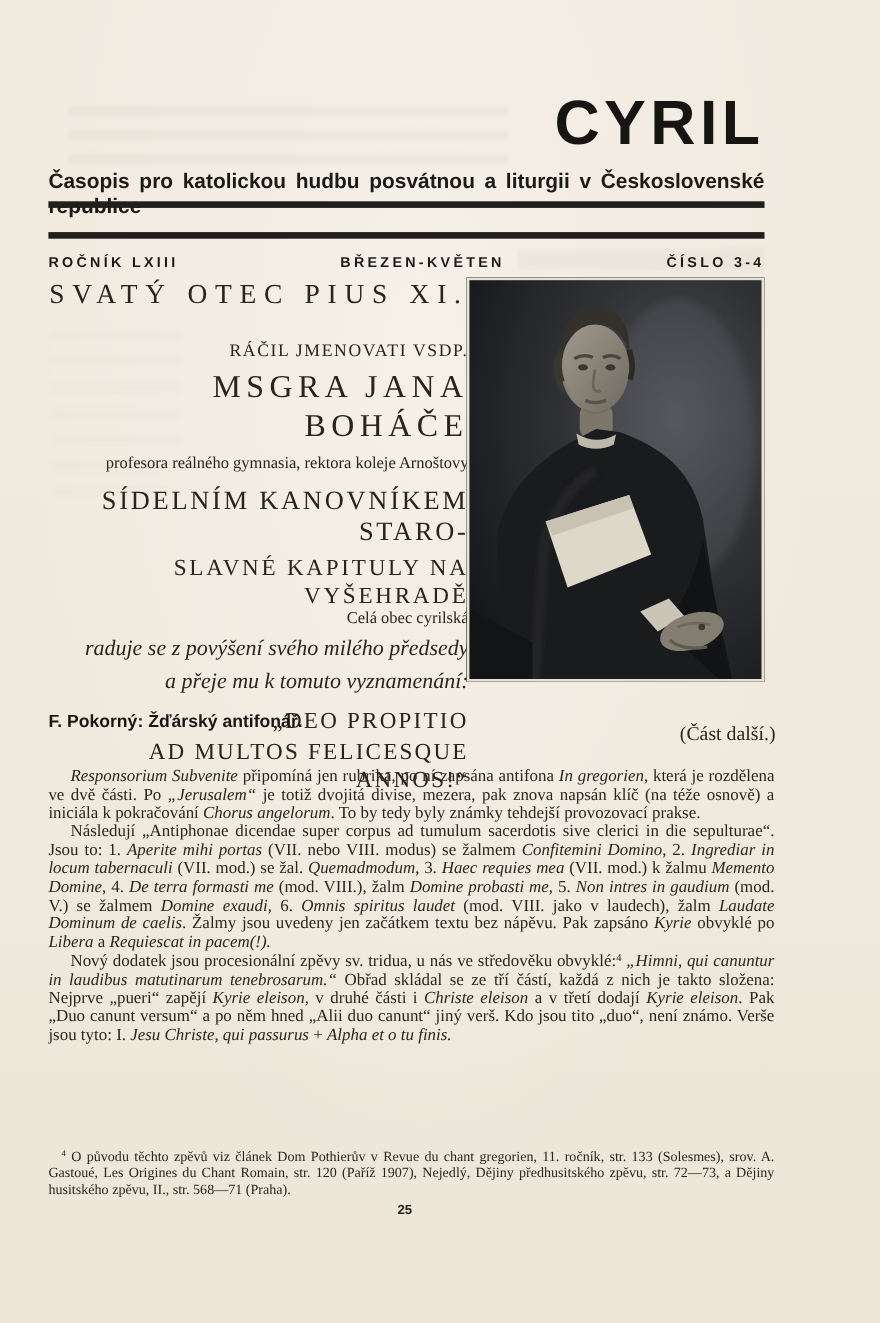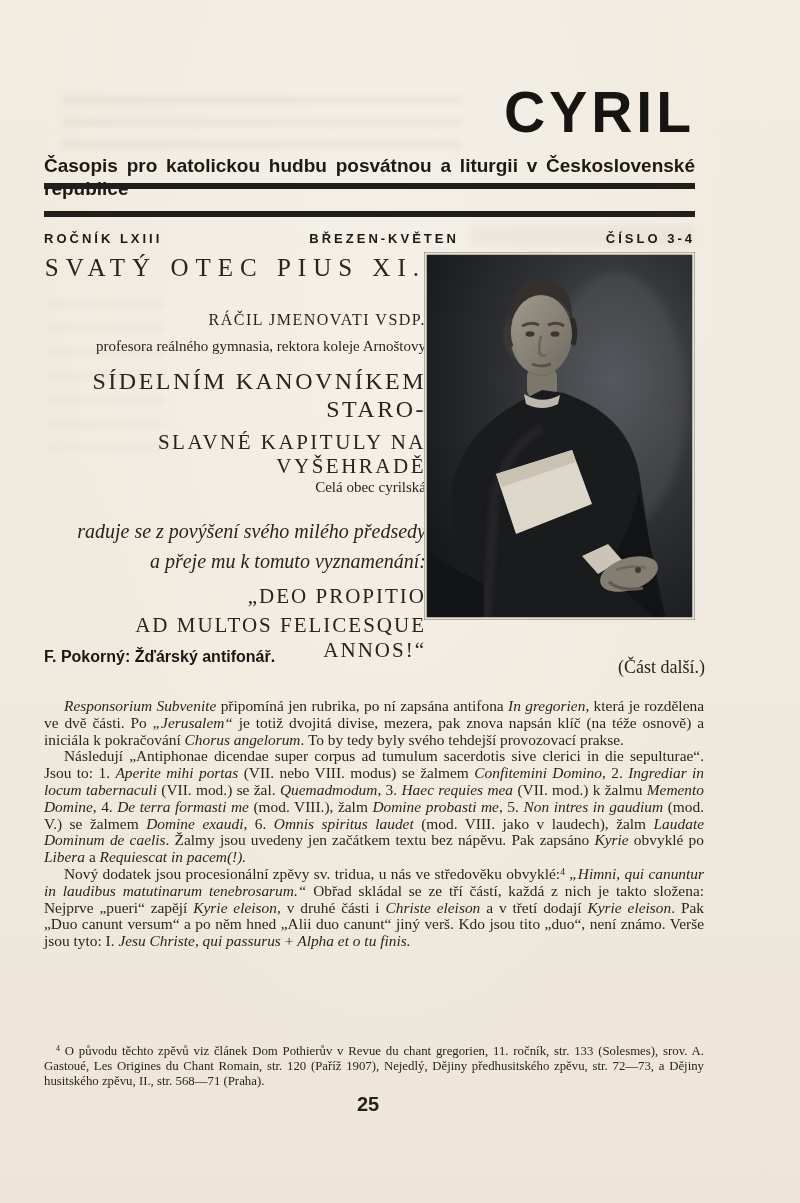--- a/index.html
+++ b/index.html
@@ -32,42 +32,42 @@
   .announce{position:absolute;top:253px;left:40px;width:386px;text-align:right;color:#29241c;}
   .announce div{line-height:1.18;}
   .a1{font-size:25px;letter-spacing:7px;}
   .a2{font-size:16px;letter-spacing:1.5px;margin-top:28px;}
   .a3{font-size:29px;letter-spacing:5px;margin-top:6px;}
   .a4{font-size:15px;margin-top:9px;}
   .a5{font-size:15px;margin-top:4px;}
   .a6{font-size:24px;letter-spacing:2.5px;margin-top:11px;}
   .a7{font-size:21px;letter-spacing:2.5px;margin-top:6px;}
   .a8{font-size:15px;}
-  .a9{font-size:20px;font-style:italic;margin-top:23px;}
+  .a9{font-size:20px;font-style:italic;margin-top:7px;}
   .a10{font-size:20px;font-style:italic;margin-top:6px;}
   .a11{font-size:21px;letter-spacing:2px;margin-top:11px;}
   .a12{font-size:21px;letter-spacing:2px;margin-top:4px;}
 
   
   .photo{position:absolute;top:252px;left:424px;width:271px;height:368px;}
   .photo svg{display:block;width:100%;height:100%;}
 
   
   .article-title{position:absolute;top:648px;left:44px;font-family:"Liberation Sans",sans-serif;
       font-weight:bold;font-size:16px;color:#191714;}
   .article-note{position:absolute;top:657px;right:95px;font-size:18px;color:#2a251d;}
   .body-text{position:absolute;top:698px;left:44px;width:660px;font-size:15.4px;line-height:16.8px;
       text-align:justify;color:#2b251d;}
   .body-text p{margin:0;text-indent:20px;}
   sup{font-size:62%;vertical-align:baseline;position:relative;top:-0.45em;line-height:0;}
   .footnote{position:absolute;top:1044px;left:44px;width:660px;font-size:12.8px;line-height:14.8px;
       text-align:justify;color:#2b251d;}
   .footnote p{margin:0;text-indent:12px;}
   .page-number{position:absolute;top:1093px;left:44px;width:648px;text-align:center;
-      font-family:"Liberation Sans",sans-serif;font-weight:bold;font-size:20px;color:#26211a;}
+      font-family:"Liberation Sans",sans-serif;font-weight:bold;font-size:12px;color:#26211a;}
 </style>
 </head>
 <body>
 
 <div class="page">
 
   <div class="ghost g1"></div>
   <div class="ghost g2"></div>
   <div class="ghost g3"></div>
 
@@ -77,20 +77,21 @@
   <div class="vol-row">
     <span>ROČNÍK LXIII</span>
     <span>BŘEZEN-KVĚTEN</span>
     <span>ČÍSLO 3-4</span>
   </div>
   <div class="rule rule-2"></div>
 
   <div class="announce">
     <div class="a1">SVATÝ OTEC PIUS XI.</div>
     <div class="a2">RÁČIL JMENOVATI VSDP.</div>
+    <div class="a3">MSGRA JANA BOHÁČE</div>
     <div class="a4">profesora reálného gymnasia, rektora koleje Arnoštovy</div>
     <div class="a6">SÍDELNÍM KANOVNÍKEM STARO-</div>
     <div class="a7">SLAVNÉ KAPITULY NA VYŠEHRADĚ</div>
     <div class="a8">Celá obec cyrilská</div>
     <div class="a9">raduje se z povýšení svého milého předsedy</div>
     <div class="a10">a přeje mu k tomuto vyznamenání:</div>
     <div class="a11">„DEO PROPITIO</div>
     <div class="a12">AD MULTOS FELICESQUE ANNOS!“</div>
   </div>
 
@@ -154,21 +155,21 @@
 
       <rect width="271" height="368" fill="none" stroke="#0e0f11" stroke-width="6" opacity=".35"></rect>
       <rect x="1.5" y="1.5" width="268" height="365" fill="none" stroke="#e7e1d4" stroke-width="2.5"></rect>
     </svg>
   </div>
 
   <div class="article-title">F. Pokorný: Žďárský antifonář.</div>
   <div class="article-note">(Část další.)</div>
 
   <div class="body-text">
-    <p><i>Responsorium Subvenite</i><span> připomíná jen rubrika, po ní zapsána antifona </span><i>In gregorien</i><span>, která je rozdělena ve dvě části. Po </span><i>„Jerusalem“</i><span> je totiž dvojitá divise, mezera, pak znova napsán klíč (na téže osnově) a iniciála k pokračování </span><i>Chorus angelorum</i><span>. To by tedy byly svého tehdejší provozovací prakse.</span></p>
+    <p><i>Responsorium Subvenite</i><span> připomíná jen rubrika, po ní zapsána antifona </span><i>In gregorien</i><span>, která je rozdělena ve dvě části. Po </span><i>„Jerusalem“</i><span> je totiž dvojitá divise, mezera, pak znova napsán klíč (na téže osnově) a iniciála k pokračování </span><i>Chorus angelorum</i><span>. To by tedy byly známky tehdejší provozovací prakse.</span></p>
     <p><span>Následují „Antiphonae dicendae super corpus ad tumulum sacerdotis sive clerici in die sepulturae“. Jsou to: 1. </span><i>Aperite mihi portas</i><span> (VII. nebo VIII. modus) se žalmem </span><i>Confitemini Domino</i><span>, 2. </span><i>Ingrediar in locum tabernaculi</i><span> (VII. mod.) se žal. </span><i>Quemadmodum</i><span>, 3. </span><i>Haec requies mea</i><span> (VII. mod.) k žalmu </span><i>Memento Domine</i><span>, 4. </span><i>De terra formasti me</i><span> (mod. VIII.), žalm </span><i>Domine probasti me</i><span>, 5. </span><i>Non intres in gaudium</i><span> (mod. V.) se žalmem </span><i>Domine exaudi</i><span>, 6. </span><i>Omnis spiritus laudet</i><span> (mod. VIII. jako v laudech), žalm </span><i>Laudate Dominum de caelis</i><span>. Žalmy jsou uvedeny jen začátkem textu bez nápěvu. Pak zapsáno </span><i>Kyrie</i><span> obvyklé po </span><i>Libera</i><span> a </span><i>Requiescat in pacem(!).</i></p>
     <p><span>Nový dodatek jsou procesionální zpěvy sv. tridua, u nás ve středověku obvyklé:</span><sup>4</sup><span> </span><i>„Himni, qui canuntur in laudibus matutinarum tenebrosarum.“</i><span> Obřad skládal se ze tří částí, každá z nich je takto složena: Nejprve „pueri“ zapějí </span><i>Kyrie eleison</i><span>, v druhé části i </span><i>Christe eleison</i><span> a v třetí dodají </span><i>Kyrie eleison</i><span>. Pak „Duo canunt versum“ a po něm hned „Alii duo canunt“ jiný verš. Kdo jsou tito „duo“, není známo. Verše jsou tyto: I. </span><i>Jesu Christe, qui passurus</i><span> + </span><i>Alpha et o tu finis.</i></p>
   </div>
 
   <div class="footnote">
     <p><sup>4</sup><span> O původu těchto zpěvů viz článek Dom Pothierův v Revue du chant gregorien, 11. ročník, str. 133 (Solesmes), srov. A. Gastoué, Les Origines du Chant Romain, str. 120 (Paříž 1907), Nejedlý, Dějiny předhusitského zpěvu, str. 72—73, a Dějiny husitského zpěvu, II., str. 568—71 (Praha).</span></p>
   </div>
 
   <div class="page-number">25</div>
 

